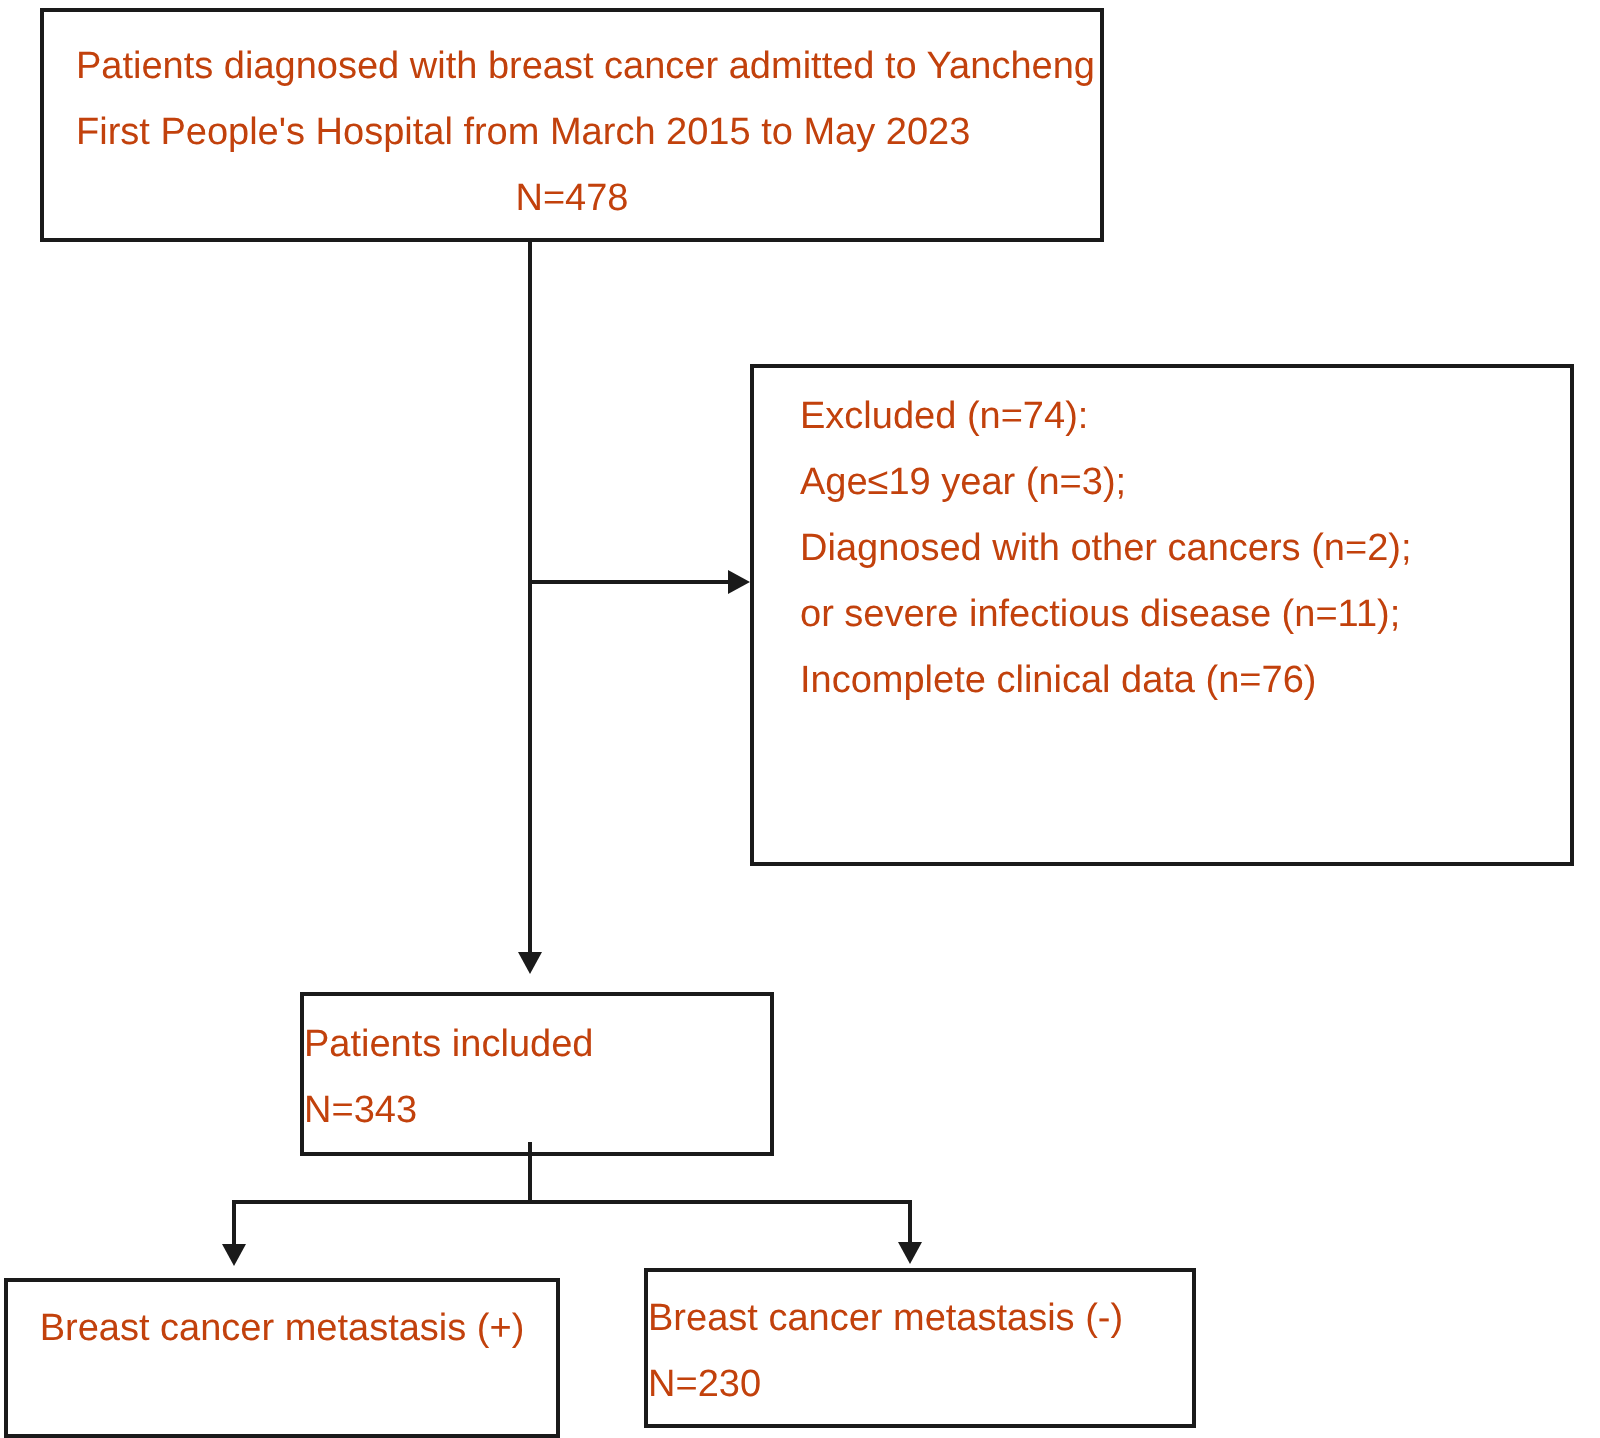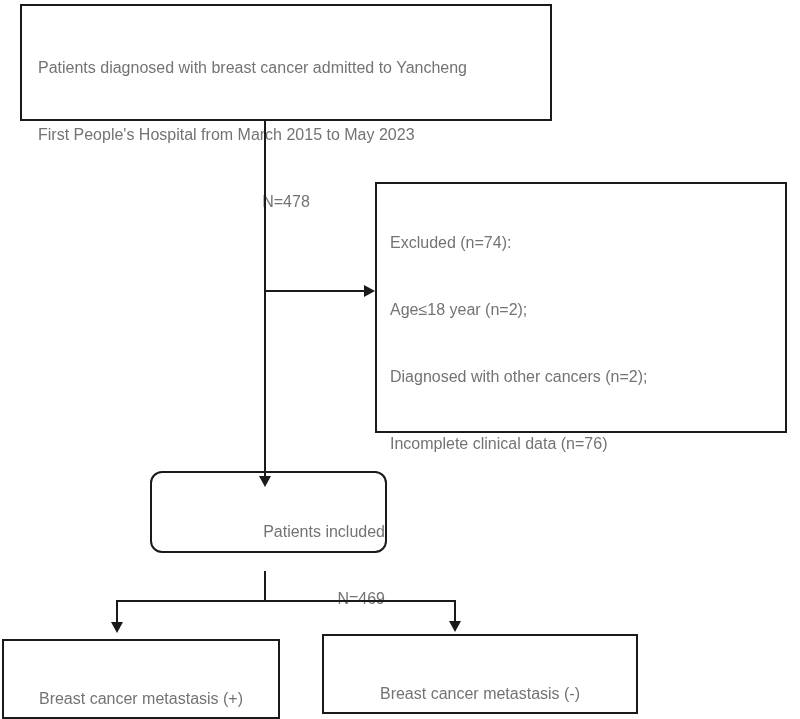--- a/index.html
+++ b/index.html
@@ -16,25 +16,24 @@
     color: #1a1a1a;
     overflow: hidden;
   }
   .box {
     position: absolute;
     border: 2px solid #1a1a1a;
     background: #ffffff;
     box-sizing: border-box;
   }
   .line-text {
-    font-size: 16px;
+    font-size: 19px;
     line-height: 33px;
     white-space: nowrap;
-    color: #737373;
-    margin-top: 34px;
+    color: #c2410c;
   }
 
   
   #box-enrolled {
     left: 20px;
     top: 4px;
     width: 532px;
     height: 117px;
     padding: 11px 0 0 0;
   }
@@ -43,49 +42,47 @@
   #box-enrolled .l3 { text-align: center; }
 
   
   #box-excluded {
     left: 375px;
     top: 182px;
     width: 412px;
     height: 251px;
     padding: 8px 0 0 0;
   }
-  #box-excluded .line-text { padding-left: 13px; }
+  #box-excluded .line-text { padding-left: 23px; }
 
   
   #box-included {
     left: 150px;
-    top: 471px;
+    top: 496px;
     width: 237px;
     height: 82px;
     padding: 8px 0 0 0;
-    text-align: right;
-    border-radius: 12px;
+    text-align: left;
   }
 
   
   #box-meta-pos {
     left: 2px;
     top: 639px;
     width: 278px;
     height: 80px;
     padding: 7px 0 0 0;
     text-align: center;
   }
   #box-meta-neg {
     left: 322px;
     top: 634px;
-    width: 316px;
+    width: 276px;
     height: 80px;
     padding: 7px 0 0 0;
-    text-align: center;
   }
 
   
   .vline {
     position: absolute;
     width: 2px;
     background: #1a1a1a;
   }
   .hline {
     position: absolute;
@@ -131,36 +128,38 @@
 <div id="canvas">
 
   <div class="box" id="box-enrolled">
     <div class="line-text l1">Patients diagnosed with breast cancer admitted to Yancheng</div>
     <div class="line-text l2">First People's Hospital from March 2015 to May 2023</div>
     <div class="line-text l3">N=478</div>
   </div>
 
   <div class="box" id="box-excluded">
     <div class="line-text">Excluded (n=74):</div>
-    <div class="line-text">Age≤18 year (n=2);</div>
+    <div class="line-text">Age≤19 year (n=3);</div>
     <div class="line-text">Diagnosed with other cancers (n=2);</div>
+    <div class="line-text">or severe infectious disease (n=11);</div>
     <div class="line-text">Incomplete clinical data (n=76)</div>
   </div>
 
   <div class="box" id="box-included">
     <div class="line-text">Patients included</div>
-    <div class="line-text">N=469</div>
+    <div class="line-text">N=343</div>
   </div>
 
   <div class="box" id="box-meta-pos">
     <div class="line-text">Breast cancer metastasis (+)</div>
   </div>
 
   <div class="box" id="box-meta-neg">
     <div class="line-text">Breast cancer metastasis (-)</div>
+    <div class="line-text">N=230</div>
   </div>
 
   <div class="vline" id="spine-main"></div>
   <div class="arrow-down" id="spine-arrow"></div>
 
   <div class="hline" id="excl-hline"></div>
   <div class="arrow-right" id="excl-arrow"></div>
 
   <div class="vline" id="split-stem"></div>
   <div class="hline" id="split-bar"></div>

